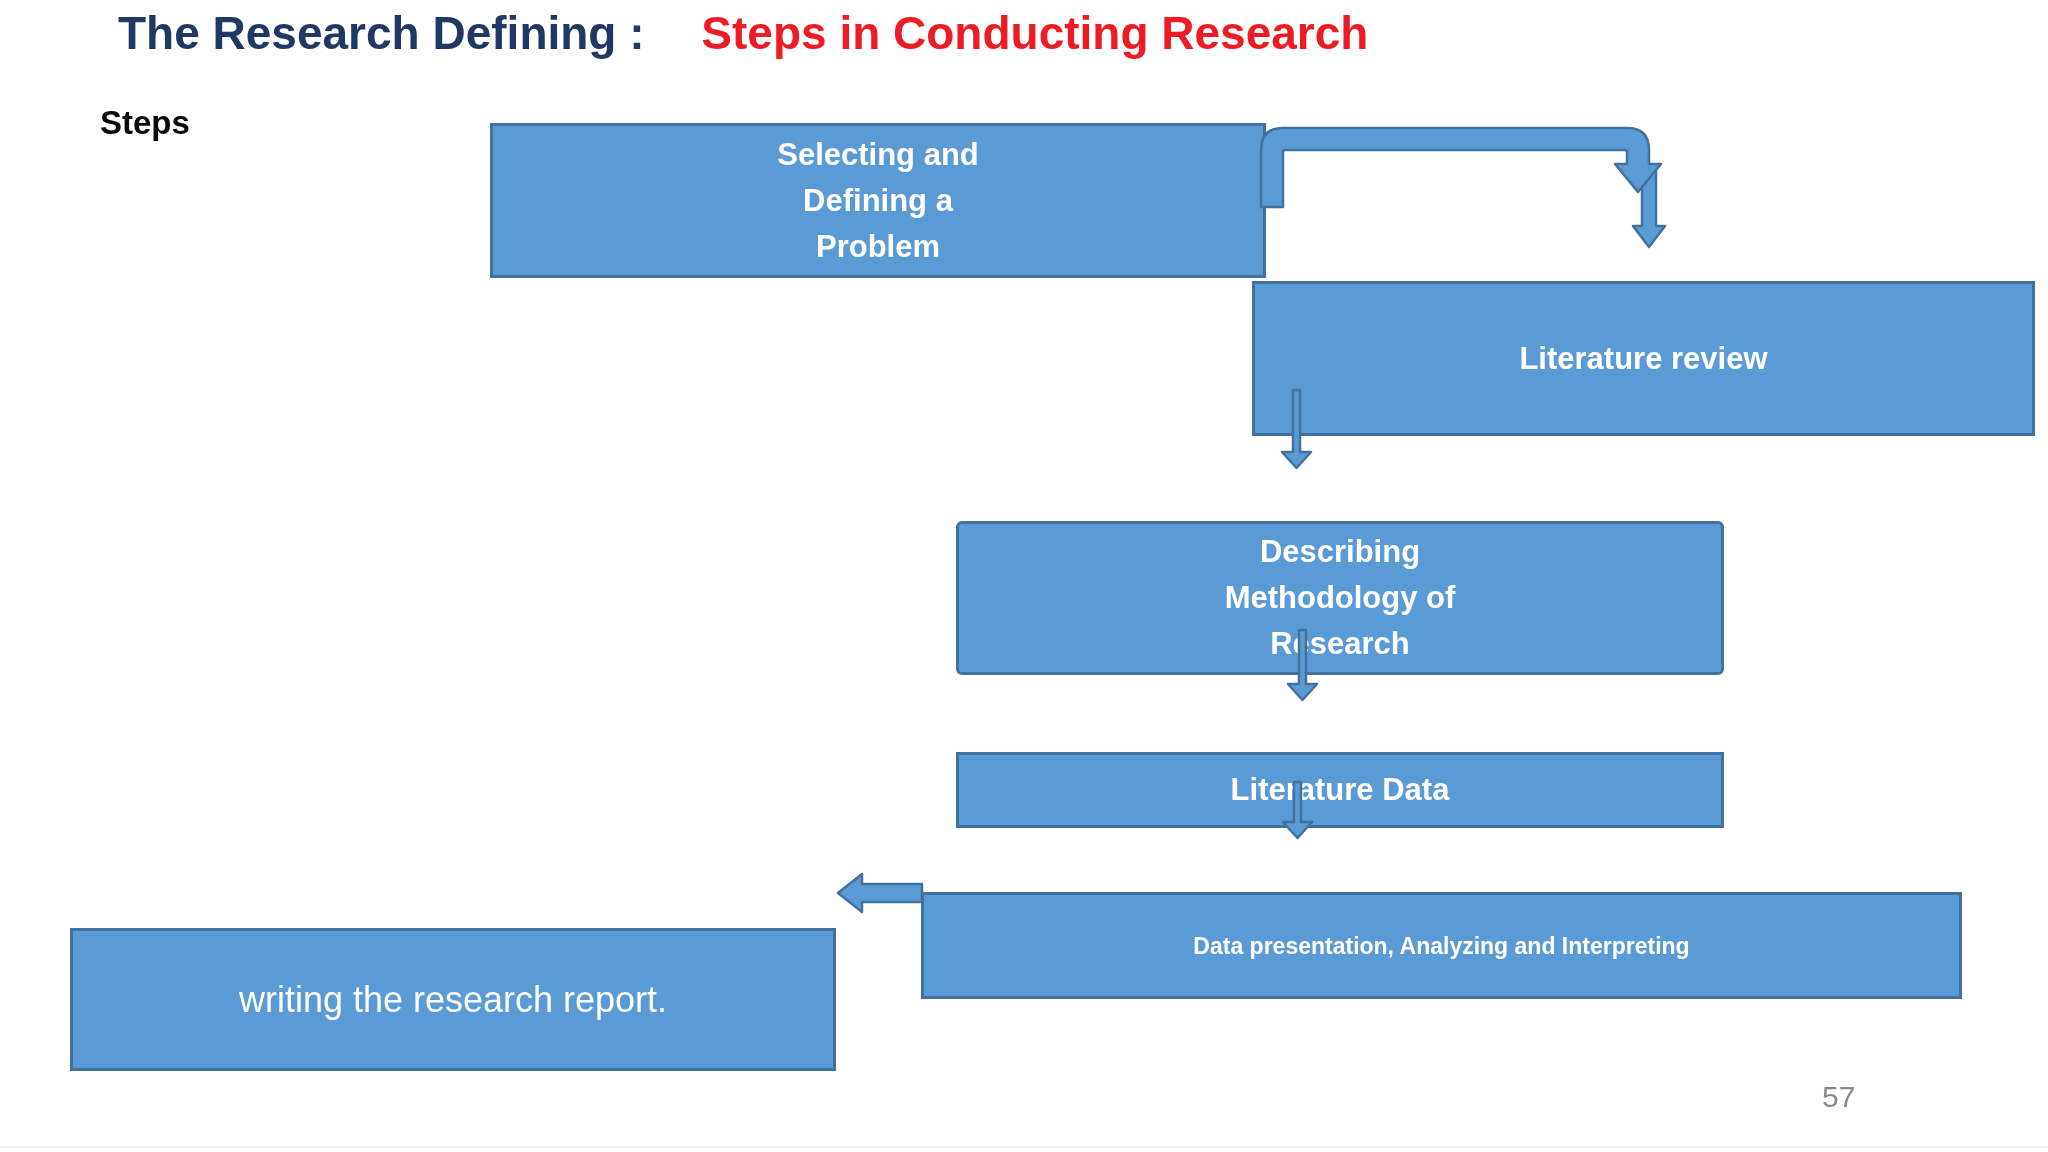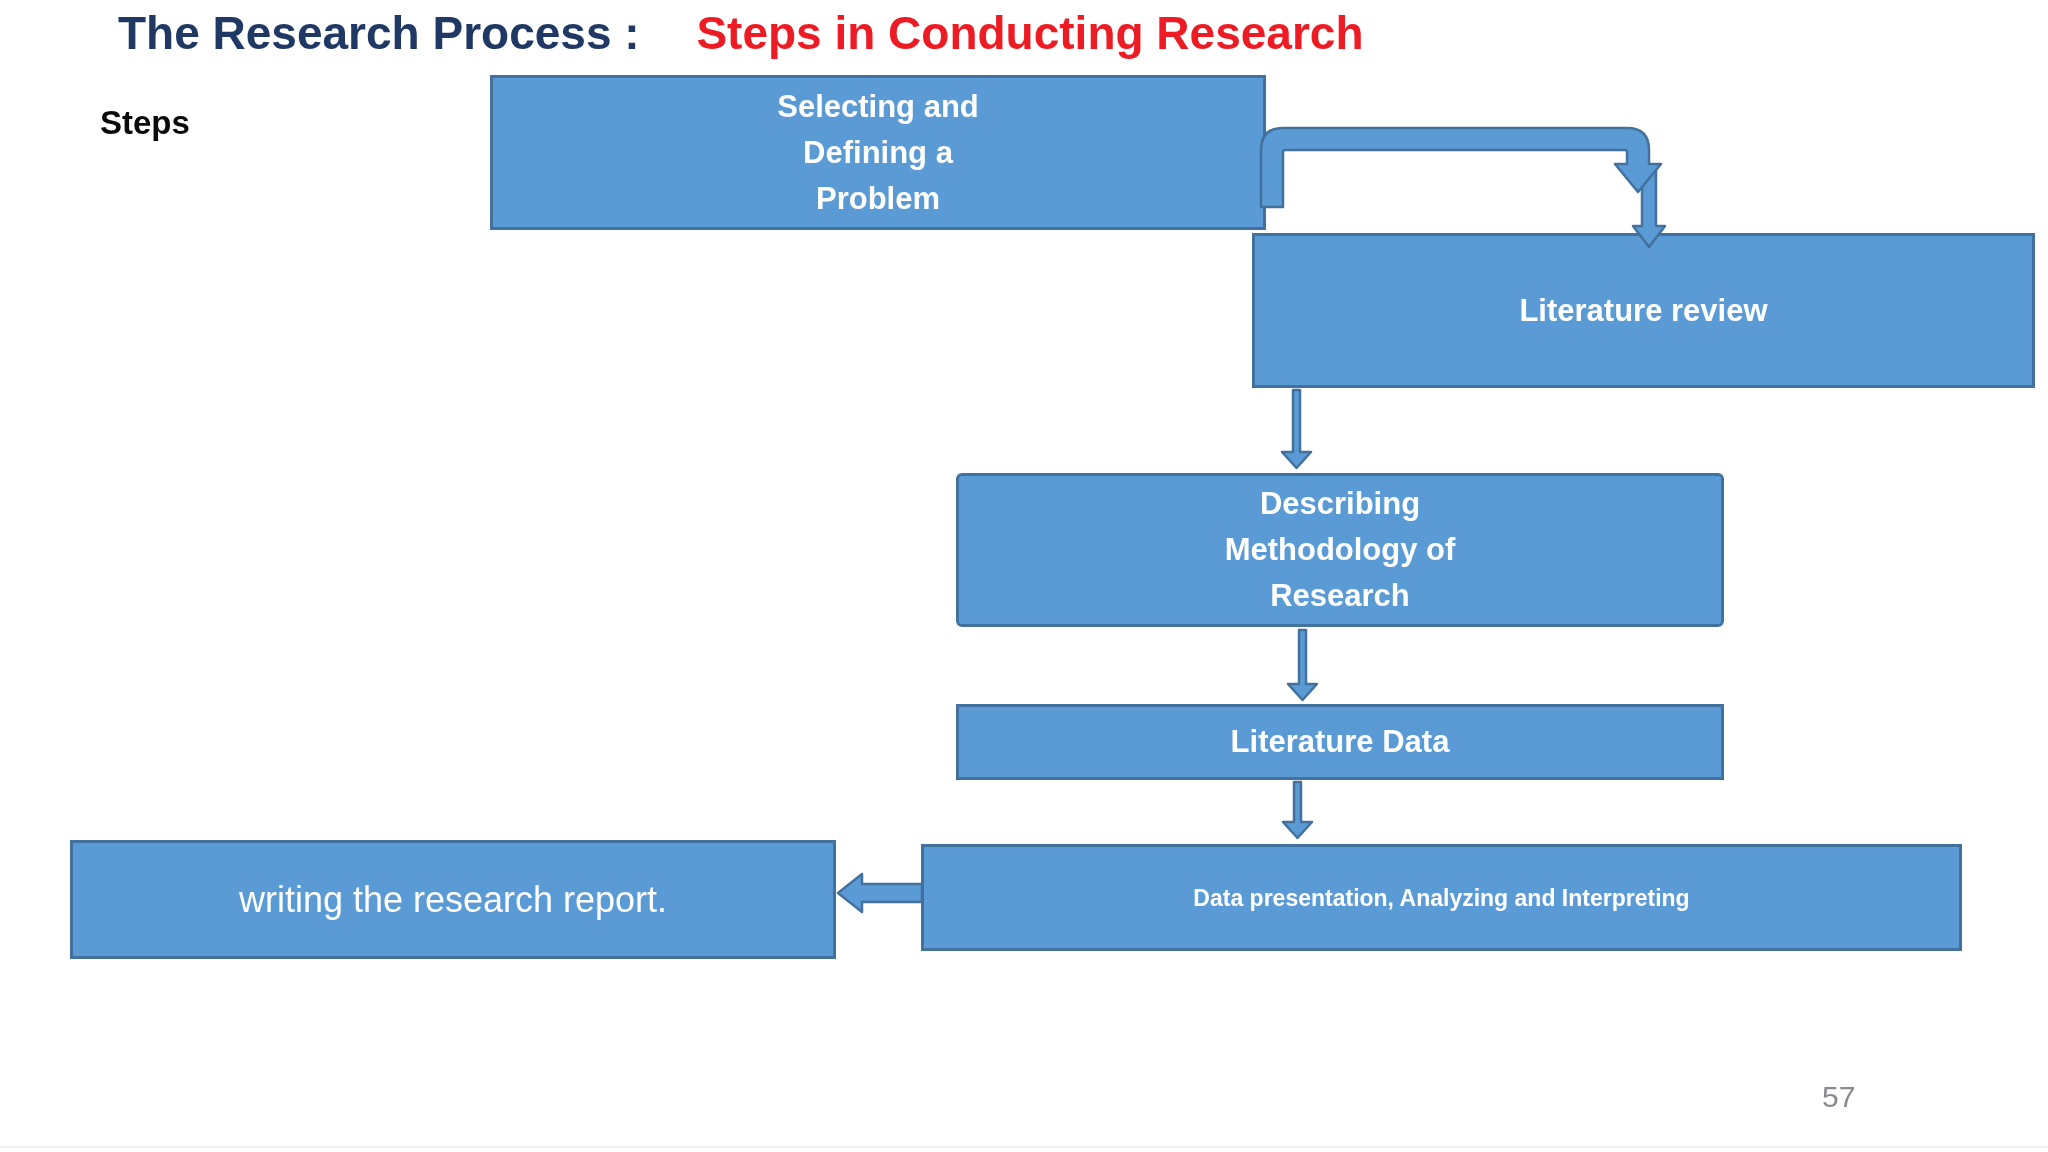--- a/index.html
+++ b/index.html
@@ -16,47 +16,48 @@
   .steps-label{
     position:absolute;left:100px;top:104px;
     font-size:33px;font-weight:bold;color:#0a0a0a;
   }
   .box{
     position:absolute;background:var(--box-fill);
     border:3px solid var(--box-border);box-sizing:border-box;
     display:flex;align-items:center;justify-content:center;
     color:var(--text-white);font-weight:bold;font-size:31px;
     text-align:center;
+    margin-top:48px;
   }
   .box span{white-space:pre-line;line-height:46px;}
   .box-selecting   {left:490px; top:75px;  width:776px;  height:155px;}
   .box-literature  {left:1252px;top:233px; width:783px;  height:155px;}
   .box-methodology {left:956px; top:473px; width:768px;  height:154px;border-radius:6px;}
   .box-collecting  {left:956px; top:704px; width:768px;  height:76px;}
   .box-presentation{left:921px; top:844px; width:1041px; height:107px;font-size:23px;}
-  .box-writing     {left:70px;  top:840px; width:766px;  height:119px;justify-content:center;}
+  .box-writing     {left:70px;  top:880px; width:766px;  height:143px;justify-content:center;}
   .box-writing span{font-weight:normal;font-size:36px;line-height:44px;}
   #arrows{position:absolute;left:0;top:0;width:2048px;height:1152px;pointer-events:none;}
   #arrows path{fill:var(--box-fill);stroke:var(--box-border);stroke-width:2.5;stroke-linejoin:round;}
   .page-number{
     position:absolute;left:1822px;top:1080px;
     font-size:30px;color:var(--page-number-gray);
   }
   .bottom-line{
     position:absolute;left:0;top:1146px;width:2048px;height:2px;
     background:#efefef;
   }
 </style>
 </head>
 <body>
 
 <div id="slide">
 
   <div class="title">
-    <span class="t-navy">The Research Process : </span><span class="t-red">Steps in Conducting Research</span>
+    <span class="t-navy">The Research Defining : </span><span class="t-red">Steps in Conducting Research</span>
   </div>
 
   <div class="steps-label">Steps</div>
 
   <div class="box box-selecting">
     <span>Selecting and
 Defining a
 Problem</span>
   </div>
 

